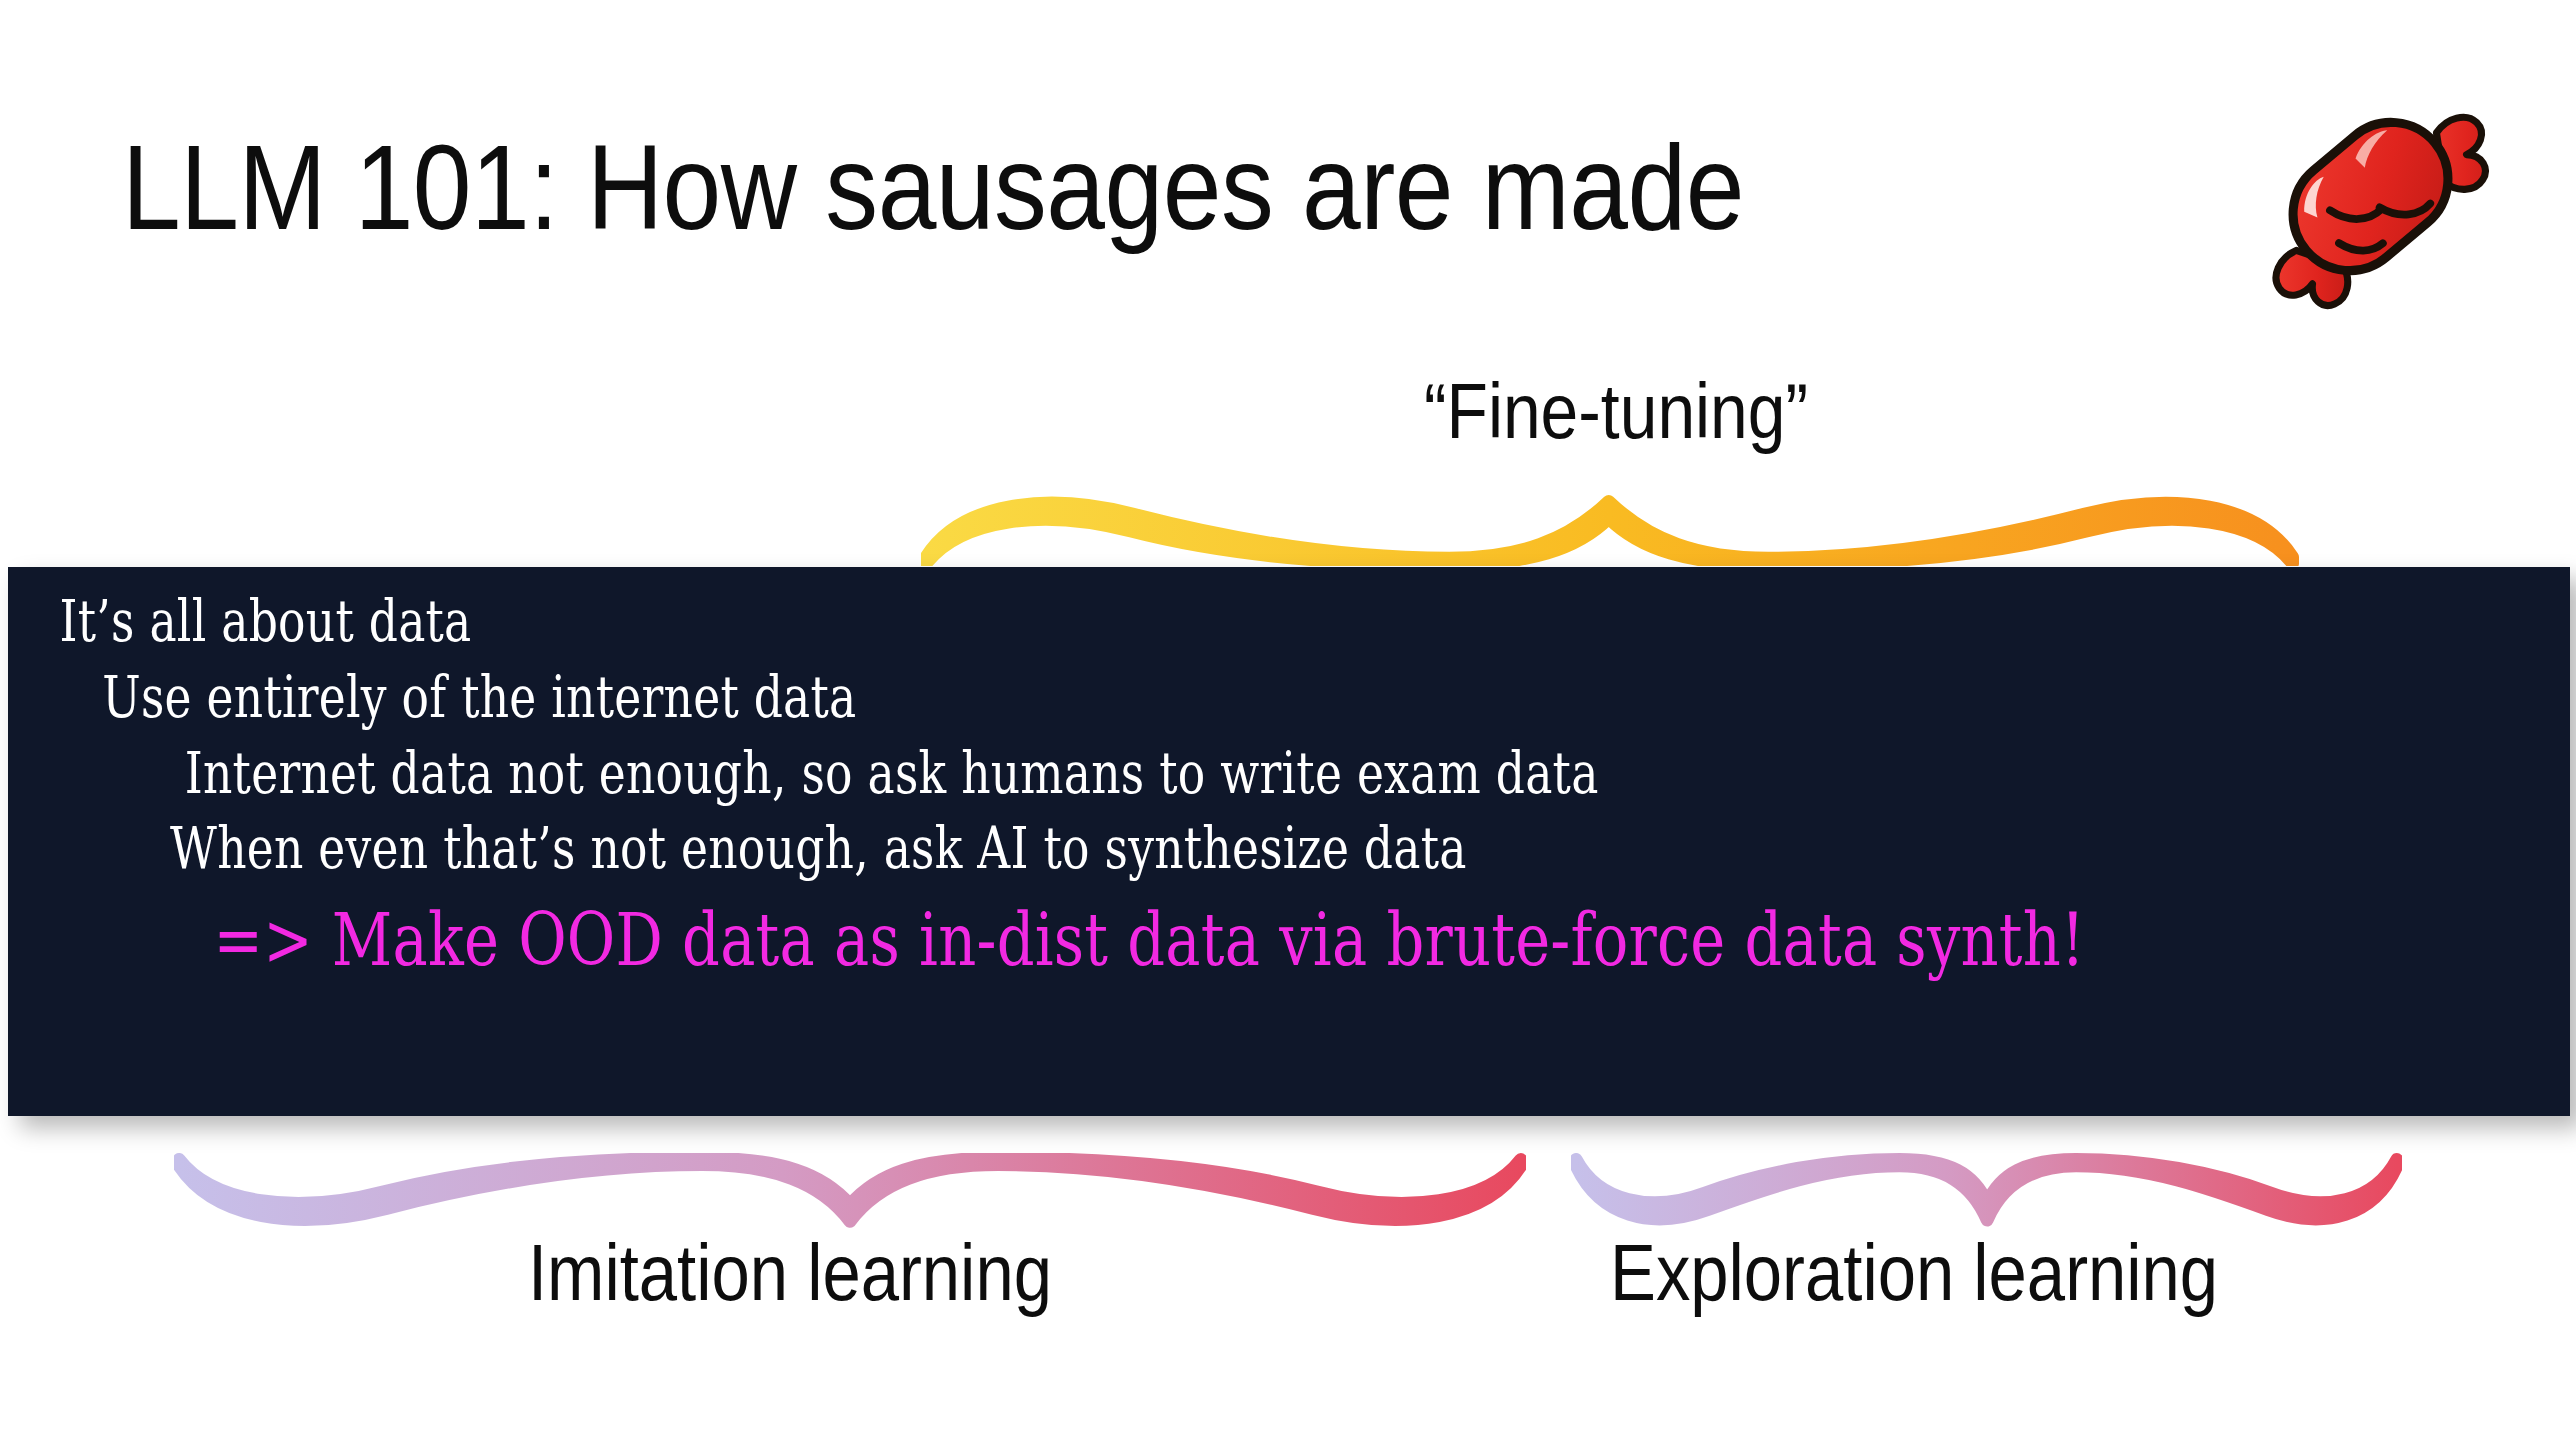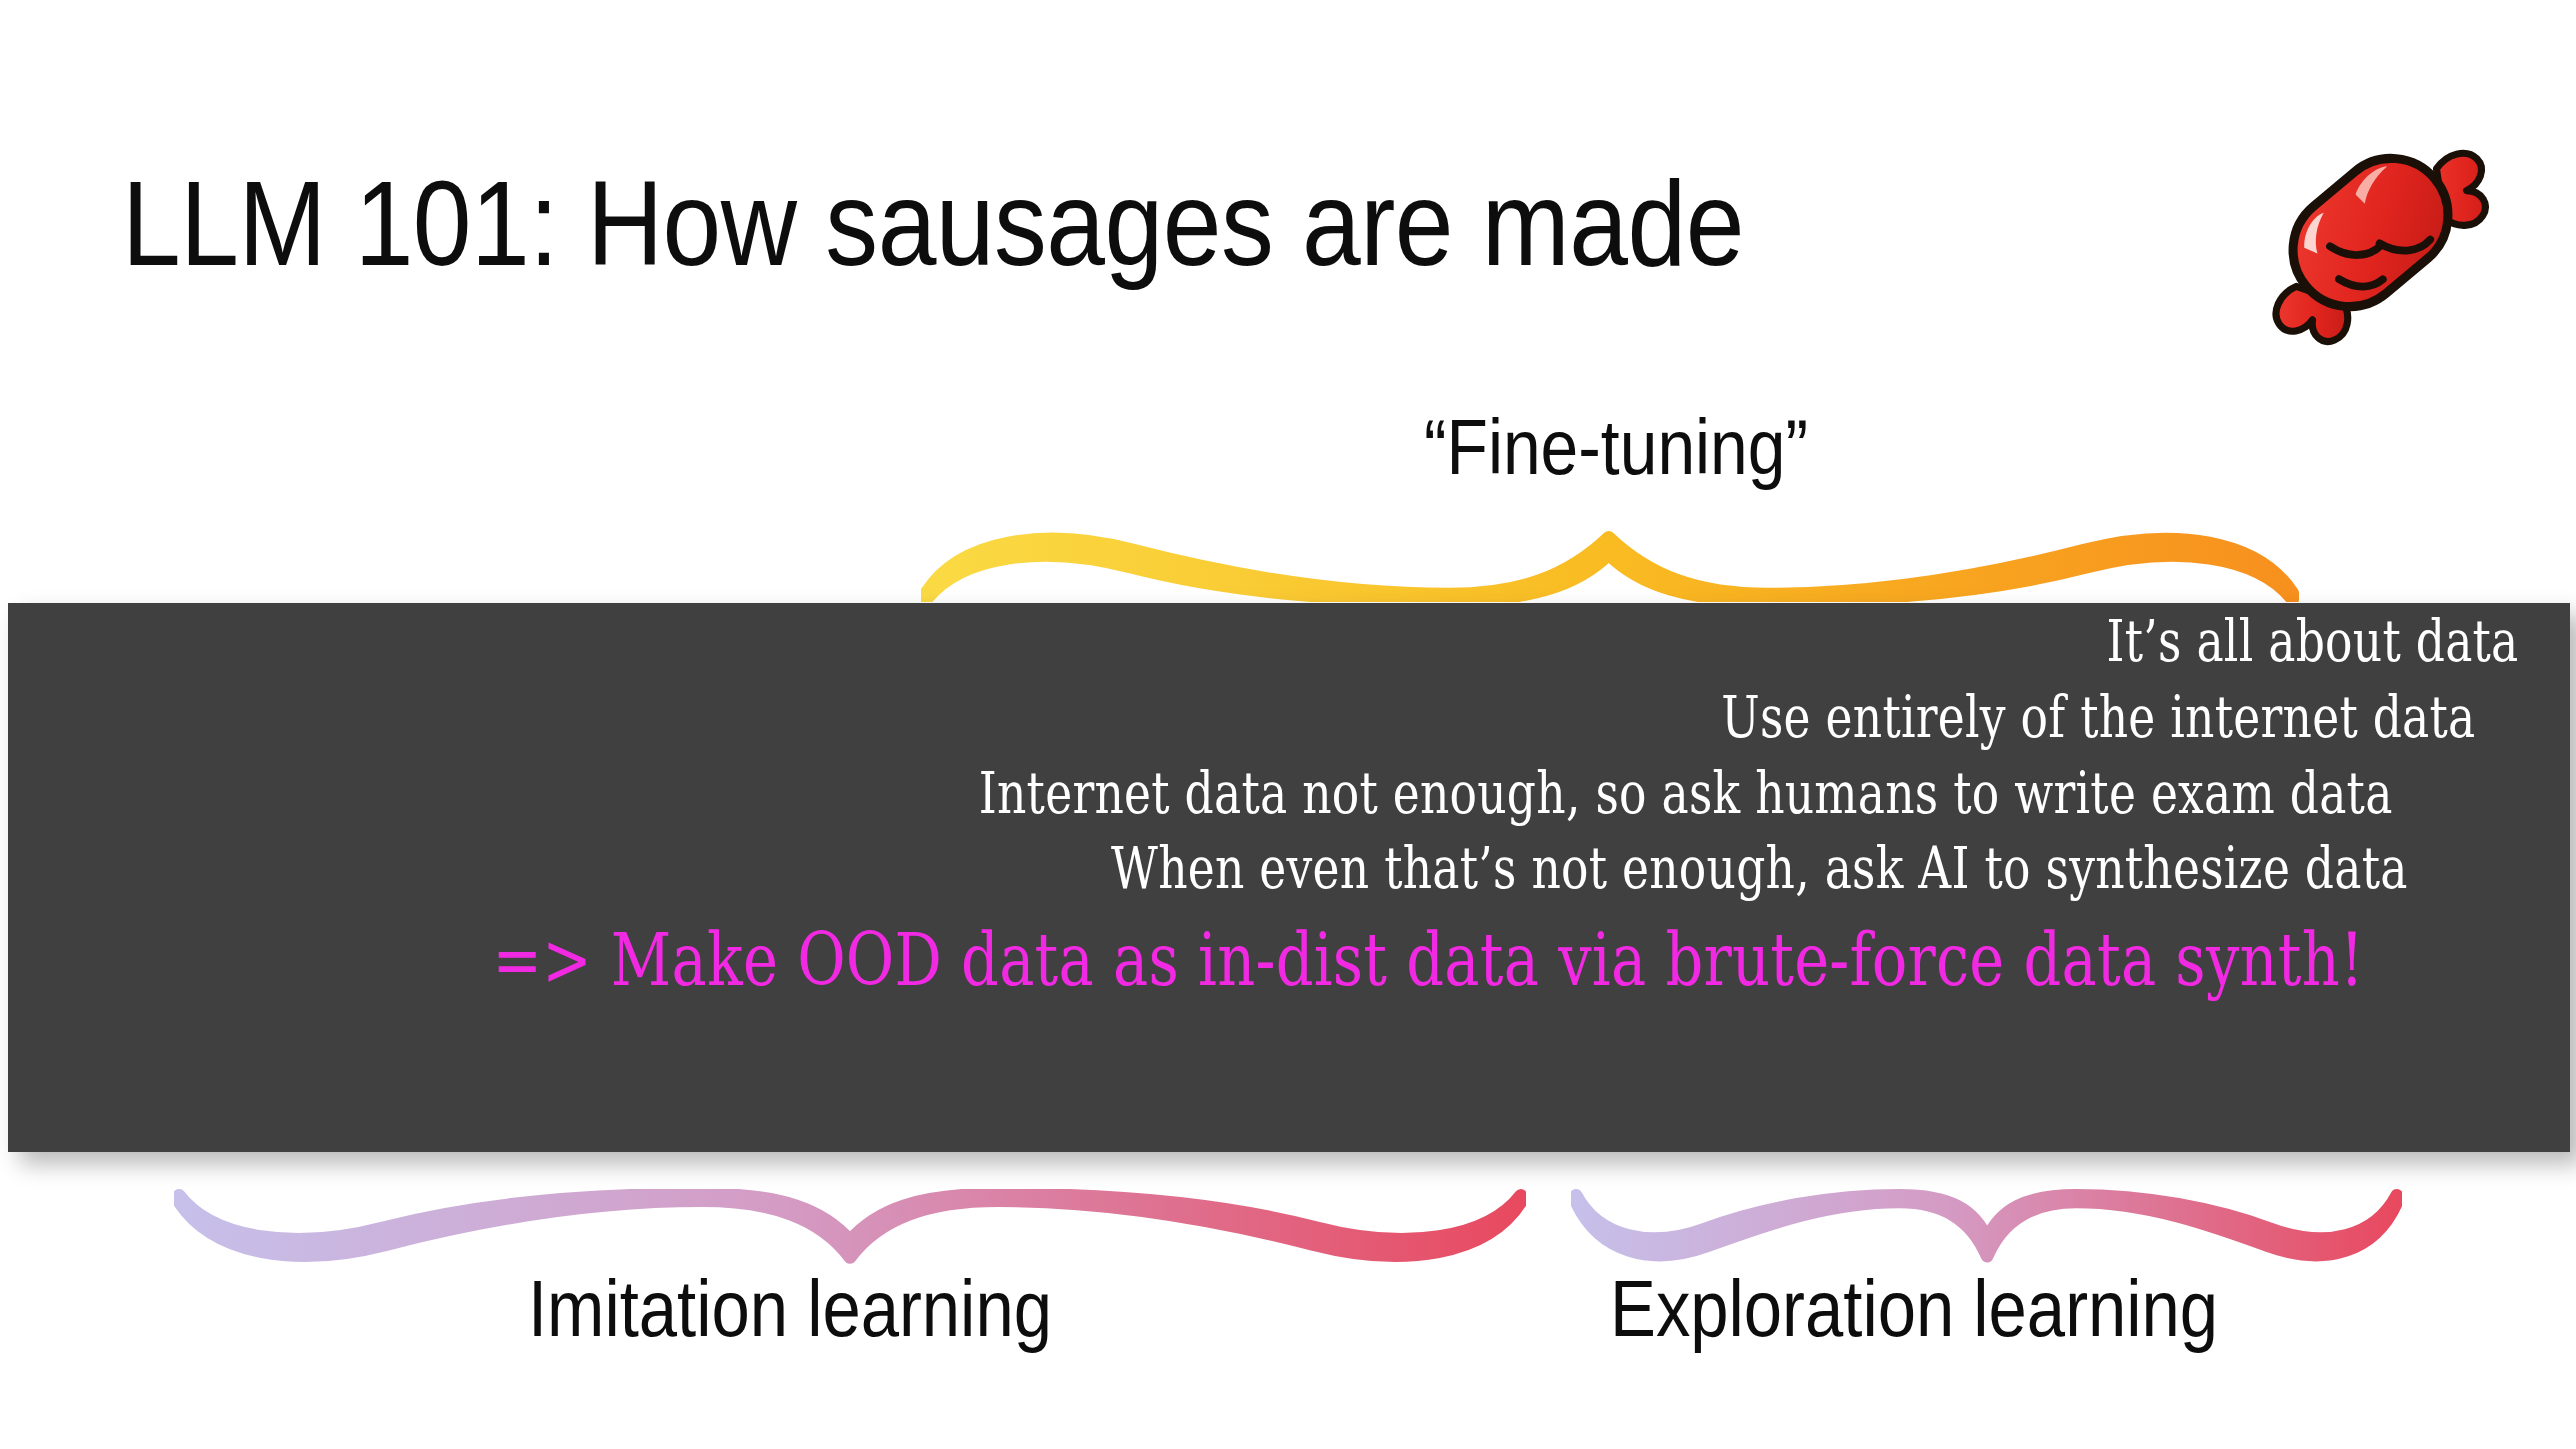--- a/index.html
+++ b/index.html
@@ -12,21 +12,20 @@
     height: 1449px;
     position: relative;
     overflow: hidden;
     font-family: "Liberation Sans", sans-serif;
   }
 
   .slide {
     position: absolute;
     inset: 0;
     background: #ffffff;
-    margin-top: 36px;
   }
 
   
   .title {
     position: absolute;
     left: 122px;
     top: 124px;
     font-family: "Liberation Sans", sans-serif;
     font-size: 120px;
     line-height: 1.05;
@@ -85,27 +84,27 @@
     height: 87px;
   }
 
   
   .panel {
     position: absolute;
     left: 7.7px;
     top: 567px;
     width: 2562px;
     height: 549px;
-    background: #404040;
+    background: #0f172a;
     box-shadow: 11.6px 11.6px 22px rgba(0,0,0,0.28);
     display: flex;
     flex-direction: column;
-    align-items: flex-end;
+    align-items: flex-start;
     justify-content: flex-start;
-    padding-top: 1px;
+    padding-top: 17px;
     box-sizing: border-box;
   }
   .panel-line {
     font-family: "DejaVu Serif", "Liberation Serif", serif;
     color: #ffffff;
     font-size: 57px;
     line-height: 1.33;
     white-space: nowrap;
     transform: scaleX(0.80);
     transform-origin: center center;

